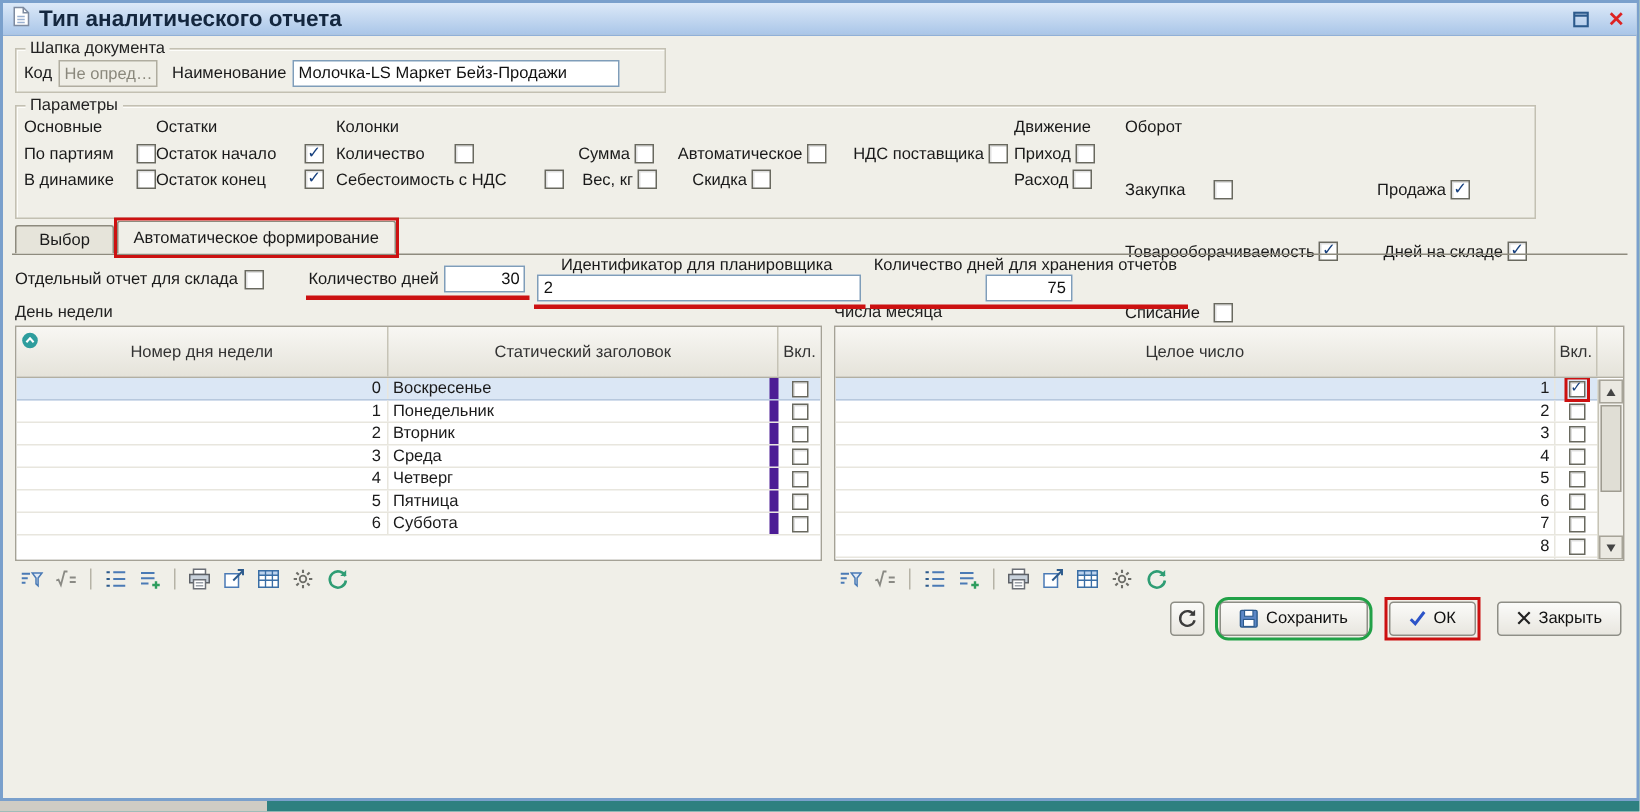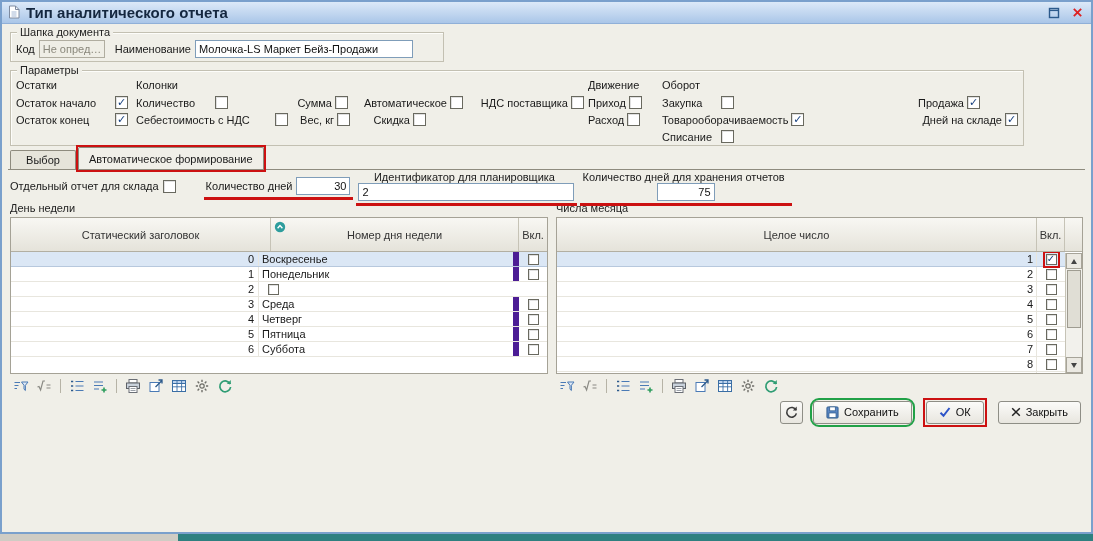--- a/index.html
+++ b/index.html
@@ -33,21 +33,21 @@
   .grow{display:flex;align-items:center;height:100%;padding:3px 5px 0;}
   .flabel{white-space:nowrap;}
   .tinput{height:18px;border:1px solid #7f9db9;background:#fff;padding:0 3px;font:inherit;font-size:11px;color:#111;}
   .tinput:disabled{background:#efeee6;color:#8a887c;border-color:#b0ada0;}
   .w66{width:66px;} .w218{width:218px;} .w54{width:54px;text-align:right;} .w216{width:216px;} .w58{width:58px;text-align:right;}
   .ml8{margin-left:8px;flex-direction:column;} .ml10{margin-left:10px;} .ml30{margin-left:30px;} .mr4{margin-right:4px;}
 
   
   .param-cols{display:flex;padding:8px 5px 0;}
   .pgroup{display:flex;flex-direction:column;}
-  .pg1{width:88px;} .pg2{width:120px;} .pg3{width:452px;} .pg4{width:74px;} .pg5{flex:1;}
+  .pg1{width:88px;} .pg2{width:120px;} .pg3{width:452px;} .pg4{width:74px;} .pg5{flex:1;gap:24px;}
   .ptitle{height:15px;white-space:nowrap;}
   .prow{display:flex;align-items:center;height:17px;}
   .pair{display:inline-flex;align-items:center;}
   .plabel{margin-right:3px;white-space:nowrap;}
   .pg1 .pair,.pg2 .pair{width:100%;justify-content:space-between;}
   .pg2 .pair{width:112px;}
   .pg4 .pair{width:100%;padding-right:2px;}
   .pg3 .r1 .pair:nth-child(1){width:92px;justify-content:space-between;}
   .pg3 .r1 .pair:nth-child(2){width:120px;justify-content:flex-end;}
   .pg3 .r1 .pair:nth-child(3){width:115px;justify-content:flex-end;}
@@ -161,20 +161,35 @@
         <span class="flabel mr4">Код</span>
         <input class="tinput w66" disabled="" value="Не опред…" style="">
         <span class="flabel ml10 mr4">Наименование</span>
         <input class="tinput w218" value="Молочка-LS Маркет Бейз-Продажи" style="">
       </div>
     </div>
 
     <div class="group" id="g-params">
       <span class="group-title">Параметры</span>
       <div class="param-cols" id="param-cols">
+          <div class="pgroup pg1">
+            <div class="ptitle">Основные</div>
+            <div class="prow r1">
+              <span class="pair">
+                <span class="plabel">По партиям</span>
+                <span class="cb"></span>
+              </span>
+            </div>
+            <div class="prow r2">
+              <span class="pair">
+                <span class="plabel">В динамике</span>
+                <span class="cb"></span>
+              </span>
+            </div>
+          </div>
           <div class="pgroup pg2">
             <div class="ptitle">Остатки</div>
             <div class="prow r1">
               <span class="pair">
                 <span class="plabel">Остаток начало</span>
                 <span class="cb checked">✓</span>
               </span>
             </div>
             <div class="prow r2">
               <span class="pair">
@@ -287,47 +302,48 @@
         <span class="flabel mr4">Количество дней для хранения отчетов</span>
         <input class="tinput w58" value="75" style="">
       </span>
     </div>
 
     <div class="panels">
       <div class="panel left">
         <div class="panel-caption">День недели</div>
         <div class="dtable">
           <div class="thead">
-            <div class="th d-c2">Статический заголовок</div>
             <div class="th d-c1">
               <span class="sort-icon"><svg width="12" height="12" viewBox="0 0 12 12">
                     <circle cx="6" cy="6" r="5.2" fill="#2e9d9d"></circle>
                     <path d="M3.6 7.2L6 4.6l2.4 2.6" fill="none" stroke="#fff" stroke-width="1.4"></path>
                   </svg></span>
               <span class="htext-narrow">Номер дня недели</span>
             </div>
+            <div class="th d-c2">Статический заголовок</div>
             <div class="th d-c3">Вкл.</div>
           </div>
           <div class="tbody" id="days-body">
               <div class="trow selected">
                 <div class="cell d-num">0</div>
                 <div class="cell d-title">Воскресенье</div>
                 <div class="cell d-enab">
                   <span class="cb small"></span>
                 </div>
               </div>
               <div class="trow">
                 <div class="cell d-num">1</div>
                 <div class="cell d-title">Понедельник</div>
                 <div class="cell d-enab">
                   <span class="cb small"></span>
                 </div>
               </div>
               <div class="trow">
                 <div class="cell d-num">2</div>
+                <div class="cell d-title">Вторник</div>
                 <div class="cell d-enab">
                   <span class="cb small"></span>
                 </div>
               </div>
               <div class="trow">
                 <div class="cell d-num">3</div>
                 <div class="cell d-title">Среда</div>
                 <div class="cell d-enab">
                   <span class="cb small"></span>
                 </div>

